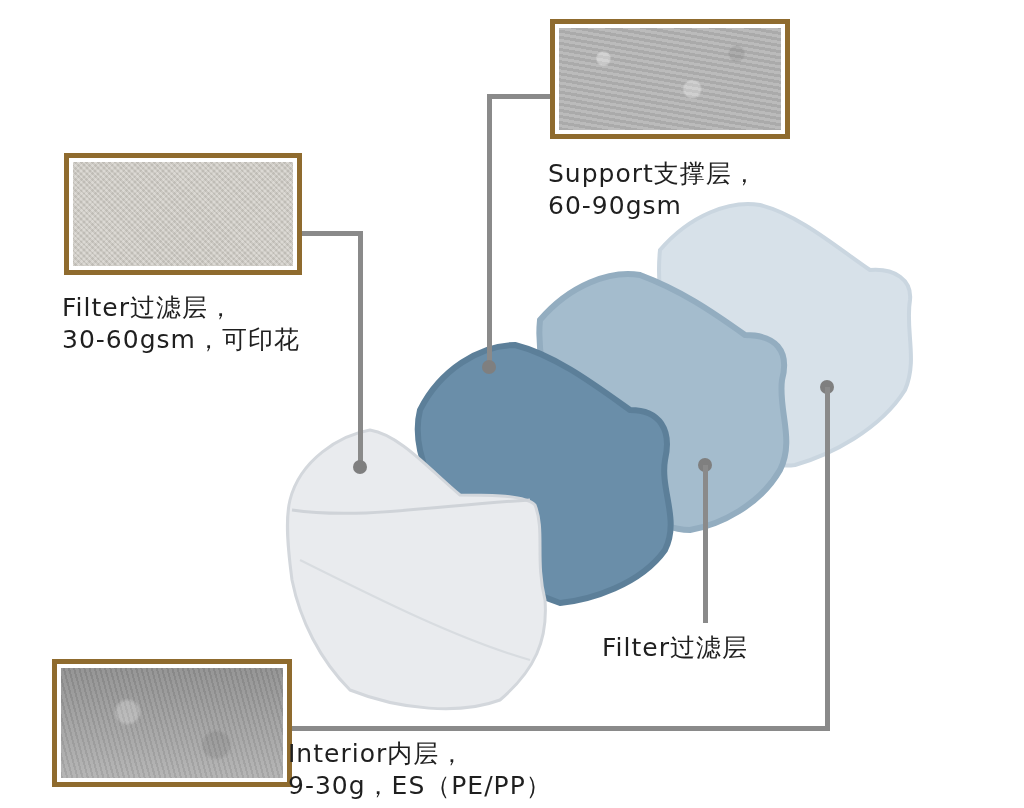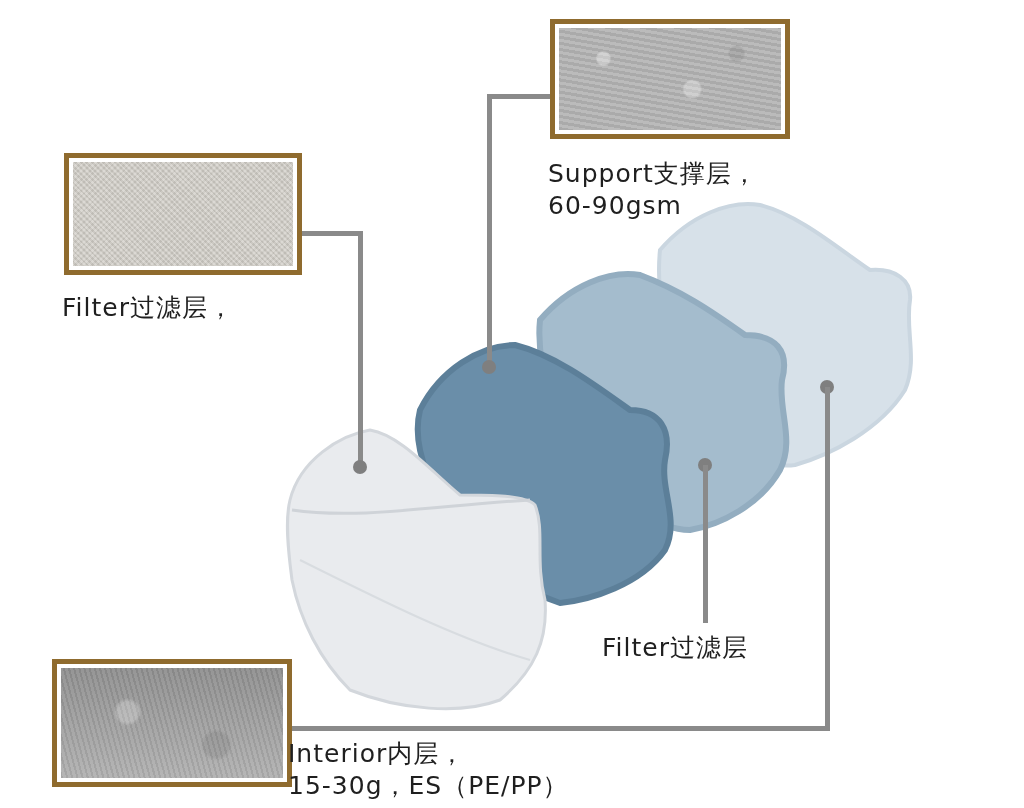--- a/index.html
+++ b/index.html
@@ -44,20 +44,21 @@
 </svg>
 
 <div class="swatch" style="left:64px; top:153px; width:238px; height:122px;">
   <div class="tex tex-exterior"></div>
 </div>
 <div class="line" style="left:302px; top:231px; width:61px; height:5px;"></div>
 <div class="line" style="left:358px; top:231px; width:5px; height:236px;"></div>
 <div class="dot" style="left:353px; top:460px;"></div>
 <div class="label" style="left:62px; top:292px;">
   <div>Filter过滤层，</div>
+  <div>30-60gsm，可印花</div>
 </div>
 
 <div class="swatch" style="left:550px; top:19px; width:240px; height:120px;">
   <div class="tex tex-support"></div>
 </div>
 <div class="line" style="left:487px; top:94px; width:63px; height:5px;"></div>
 <div class="line" style="left:487px; top:94px; width:5px; height:272px;"></div>
 <div class="dot" style="left:482px; top:360px;"></div>
 <div class="label" style="left:548px; top:158px;">
   <div>Support支撑层，</div>
@@ -71,14 +72,14 @@
 </div>
 
 <div class="swatch" style="left:52px; top:659px; width:240px; height:128px;">
   <div class="tex tex-interior"></div>
 </div>
 <div class="dot" style="left:820px; top:380px;"></div>
 <div class="line" style="left:825px; top:387px; width:5px; height:344px;"></div>
 <div class="line" style="left:292px; top:726px; width:538px; height:5px;"></div>
 <div class="label" style="left:288px; top:738px;">
   <div>Interior内层，</div>
-  <div>15-30g，ES（PE/PP）</div>
+  <div>9-30g，ES（PE/PP）</div>
 </div>
 
 </body></html>

